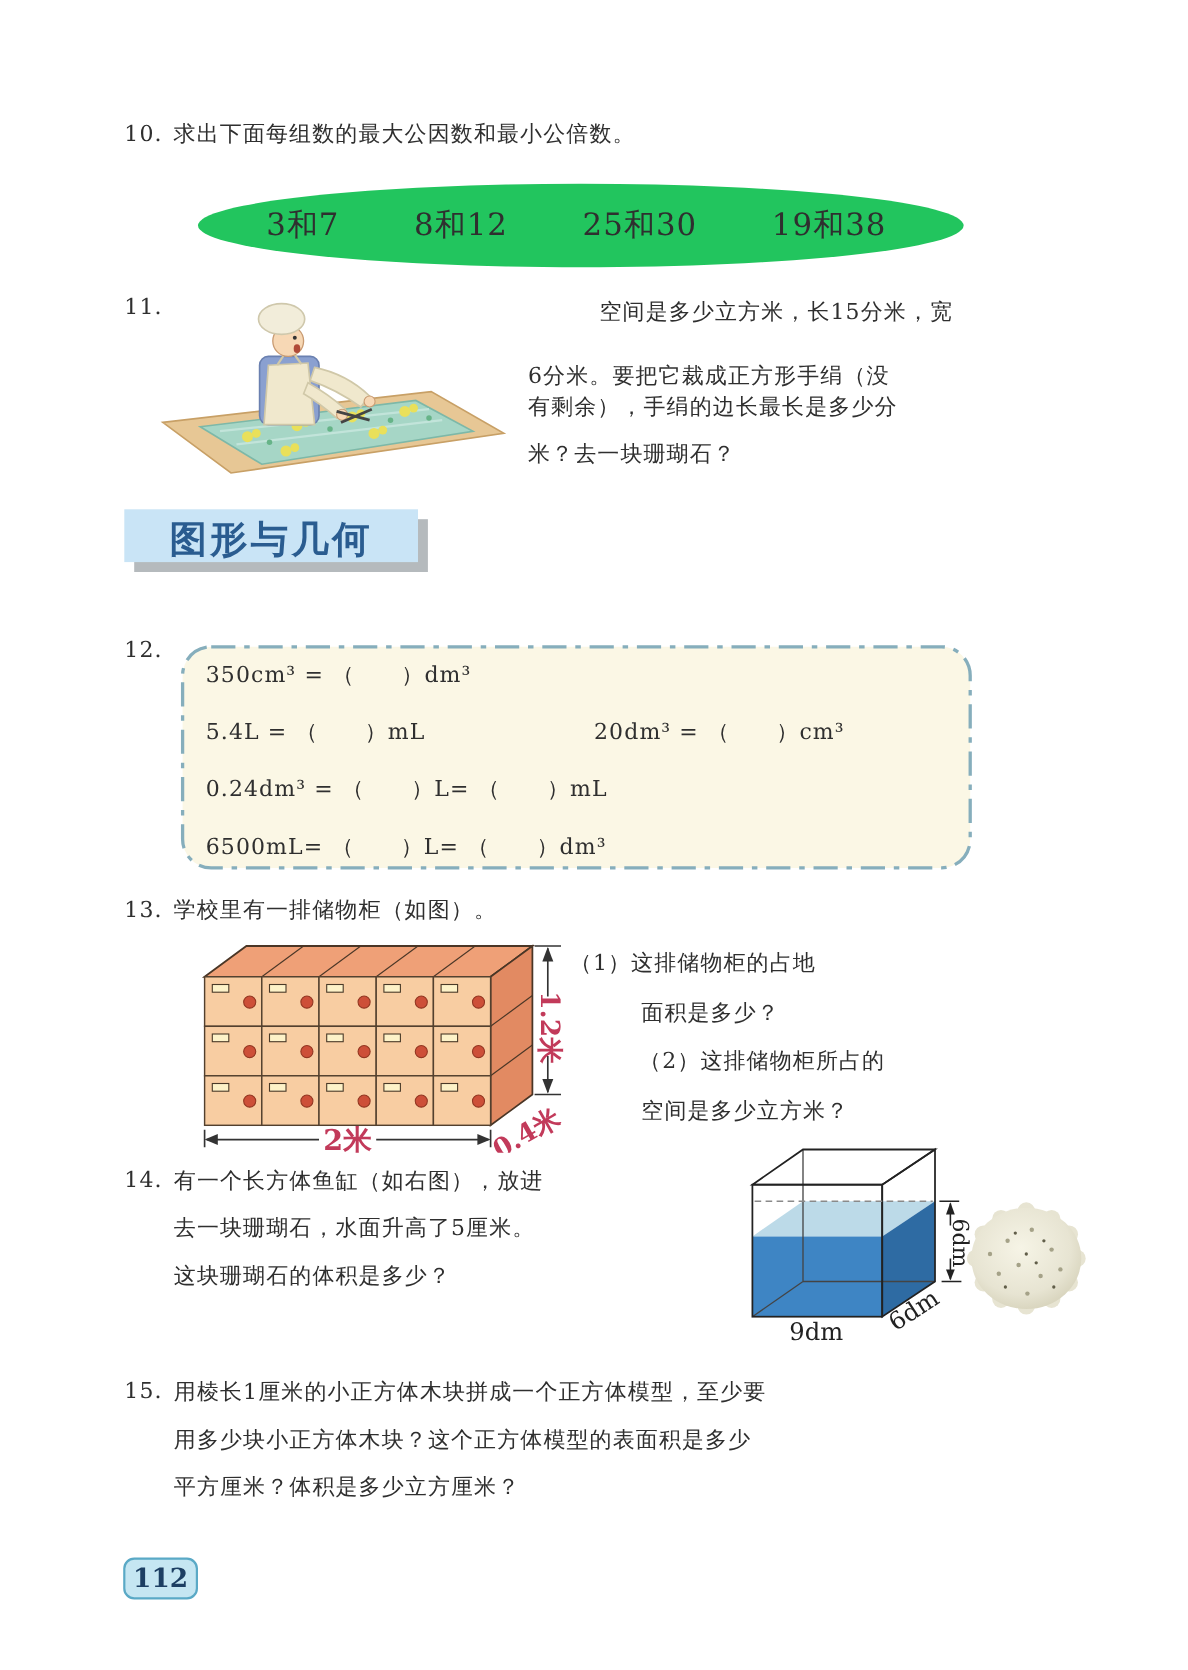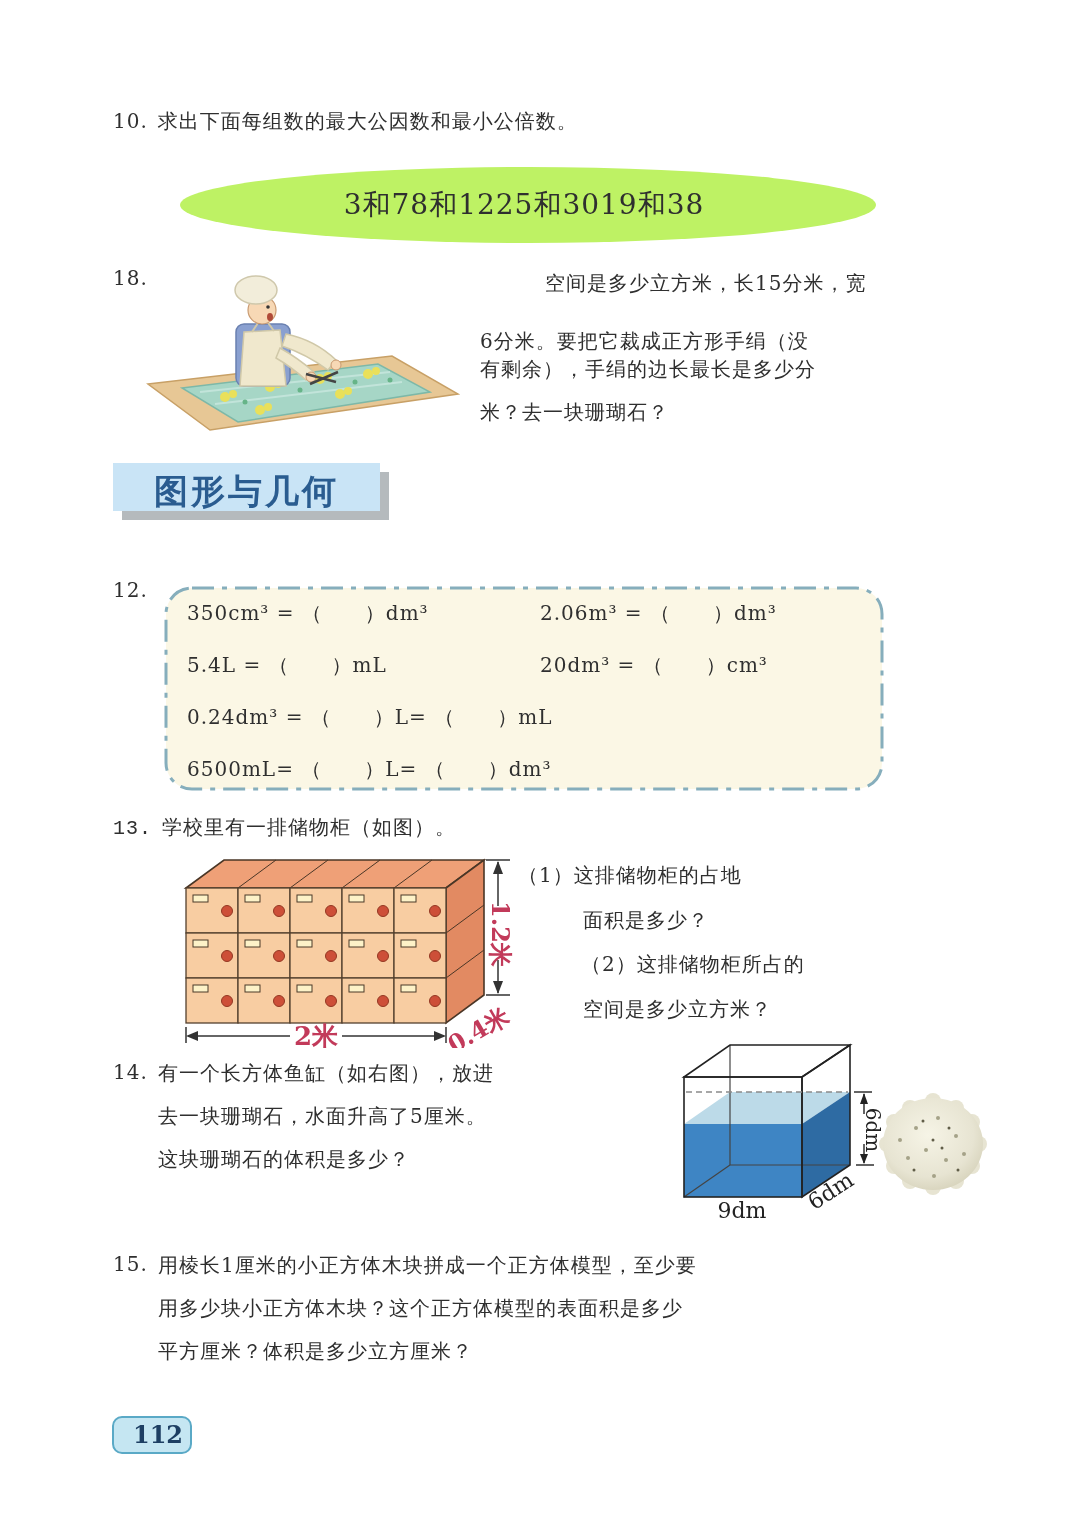--- a/index.html
+++ b/index.html
@@ -1,50 +1,50 @@
 <!DOCTYPE html>
 <html><head>
 <meta charset="utf-8">
 <style>
   html,body{margin:0;padding:0;background:#ffffff;}
   .page{position:relative;width:1080px;height:1518px;background:#ffffff;overflow:hidden;
         font-family:"DejaVu Serif","Liberation Serif",serif;color:#2f2f2f;}
   .t{position:absolute;font-size:20px;letter-spacing:1px;white-space:nowrap;color:#2f2f2f;}
   .pnum{margin-right:10px;}
   .oval{position:absolute;left:180px;top:167px;width:696px;height:76px;border-radius:50%;
-        background:#bef264;display:flex;align-items:center;justify-content:center;
+        background:#22c55e;display:flex;align-items:center;justify-content:space-between;
         padding:0 70px 0 62px;box-sizing:border-box;}
   .oval span{font-size:28px;letter-spacing:1px;}
   .section-box{position:absolute;left:113px;top:463px;width:267px;height:48px;
         background:#c9e4f6;box-shadow:9px 9px 0 #b5babd;text-align:center;line-height:57px;
         font-size:34px;font-weight:bold;color:#2a5c90;letter-spacing:3px;
         font-family:"DejaVu Sans","Liberation Sans",sans-serif;}
   .p12-box{position:absolute;left:163px;top:585px;width:722px;height:207px;}
   .badge{position:absolute;left:112px;top:1416px;width:64px;height:34px;background:#c5e6f2;
         border:2px solid #5aa9c6;border-radius:10px;text-align:center;line-height:34px;
-        font-size:24px;font-weight:bold;color:#1d3f63;padding-left:12px;}
+        font-size:24px;font-weight:bold;color:#1d3f63;}
   svg{position:absolute;display:block;}
   svg text{font-family:"DejaVu Serif","Liberation Serif",serif;}
   .dim{fill:#c23a5a;font-weight:bold;}
 </style>
 </head>
 <body>
 
 <div class="page">
 
   <div class="t" style="left:113px;top:108px;"><span class="pnum">10.</span><span>求出下面每组数的最大公因数和最小公倍数。</span></div>
 
   <div class="oval">
     <span>3和7</span>
     <span>8和12</span>
     <span>25和30</span>
     <span>19和38</span>
   </div>
 
-  <div class="t" style="left:113px;top:266px;">18.</div>
+  <div class="t" style="left:113px;top:266px;">11.</div>
 
   <svg style="left:140px;top:262px;" width="330" height="172" viewBox="0 0 330 172">
 
     <polygon points="8,122 252,94 318,132 70,168" fill="#e7c795" stroke="#c8a066" stroke-width="1.5"></polygon>
 
     <polygon points="42,126 238,102 290,130 98,160" fill="#a6d6c6" stroke="#7db8a8" stroke-width="1.5"></polygon>
     <line x1="60" y1="130" x2="250" y2="110" stroke="#c2e4da" stroke-width="2"></line>
     <line x1="75" y1="142" x2="262" y2="120" stroke="#c2e4da" stroke-width="2"></line>
 
     <g fill="#e9e05a">
@@ -95,27 +95,26 @@
   <div class="t" style="left:480px;top:356px;">有剩余），手绢的边长最长是多少分</div>
   <div class="t" style="left:480px;top:399px;">米？去一块珊瑚石？</div>
 
   <div class="section-box">图形与几何</div>
 
   <div class="t" style="left:113px;top:578px;">12.</div>
   <svg class="p12-box" width="722" height="207" viewBox="0 0 722 207">
     <rect x="3" y="3" width="716" height="201" rx="26" fill="#fbf7e5" stroke="#86aebc" stroke-width="3" stroke-dasharray="22 8 5 8"></rect>
   </svg>
   <div class="t" style="left:187px;top:600px;">350cm³ = （　　）dm³</div>
-  <div class="t" style="left:540px;top:600px;">2.06m³ = （　　）dm³</div>
   <div class="t" style="left:187px;top:652px;">5.4L = （　　）mL</div>
   <div class="t" style="left:540px;top:652px;">20dm³ = （　　）cm³</div>
   <div class="t" style="left:187px;top:704px;">0.24dm³ = （　　）L= （　　）mL</div>
   <div class="t" style="left:187px;top:756px;">6500mL= （　　）L= （　　）dm³</div>
 
-  <div class="t" style="left:113px;top:814px;font-family:Liberation Mono, monospace;"><span class="pnum">13.</span><span>学校里有一排储物柜（如图）。</span></div>
+  <div class="t" style="left:113px;top:814px;"><span class="pnum">13.</span><span>学校里有一排储物柜（如图）。</span></div>
 
   <svg style="left:178px;top:848px;" width="340" height="200" viewBox="0 0 340 200">
 
     <polygon points="8,40 46,12 306,12 268,40" fill="#efa077" stroke="#4a3626" stroke-width="1.6"></polygon>
     <line x1="60" y1="40" x2="98" y2="12" stroke="#4a3626" stroke-width="1"></line>
     <line x1="112" y1="40" x2="150" y2="12" stroke="#4a3626" stroke-width="1"></line>
     <line x1="164" y1="40" x2="202" y2="12" stroke="#4a3626" stroke-width="1"></line>
     <line x1="216" y1="40" x2="254" y2="12" stroke="#4a3626" stroke-width="1"></line>
 
     <polygon points="268,40 306,12 306,147 268,175" fill="#e28a62" stroke="#4a3626" stroke-width="1.6"></polygon>

